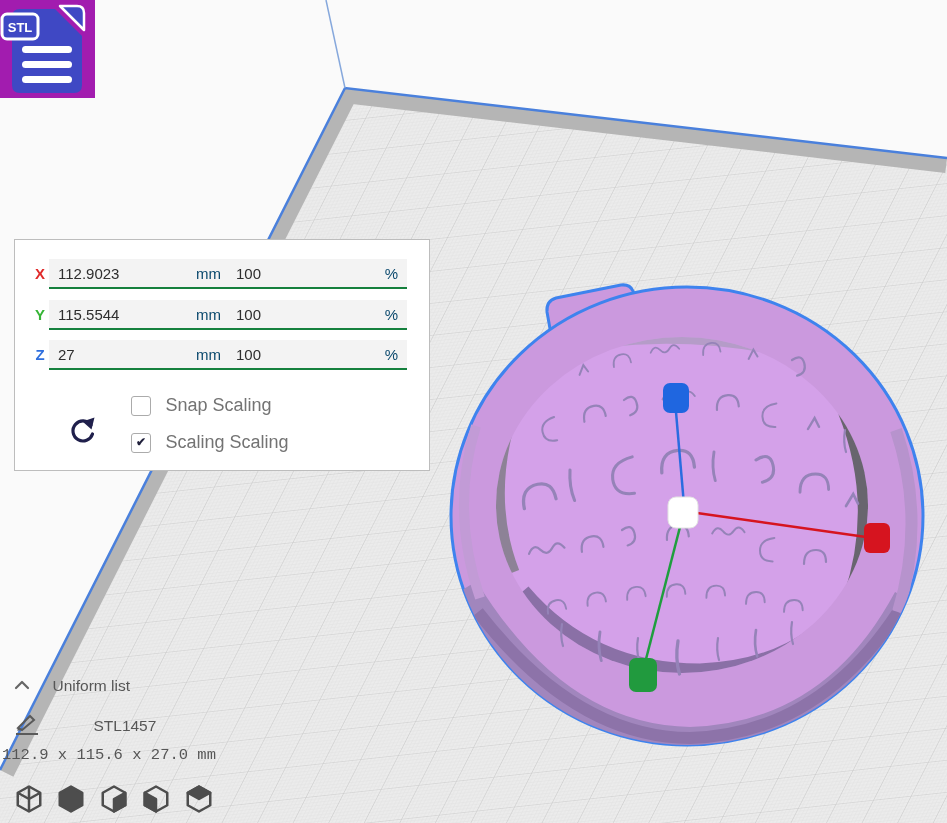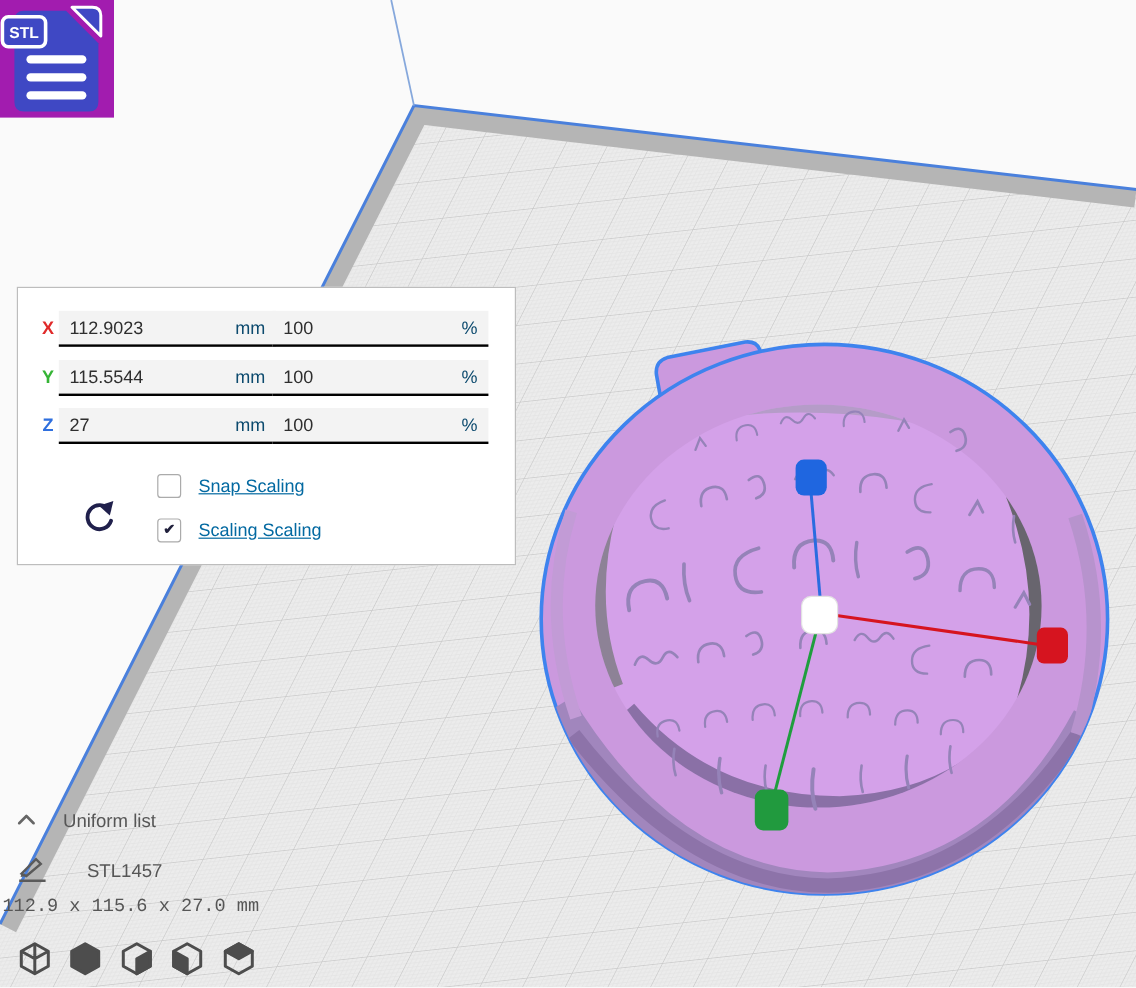--- a/index.html
+++ b/index.html
@@ -23,21 +23,21 @@
   .sp-row.r0{top:19px}.sp-row.r1{top:60px}.sp-row.r2{top:100px}
   .sp-axis{
     position:absolute;left:17px;top:6px;width:16px;text-align:center;
     font-size:15px;font-weight:bold;
   }
   .sp-axis.ax{color:var(--color-axis_x,#e23030);}
   .sp-axis.ay{color:var(--color-axis_y,#3bb33b);}
   .sp-axis.az{color:var(--color-axis_z,#2f6fde);}
   .sp-field{
     position:absolute;top:0;height:30px;background:#f3f3f3;
-    border-bottom:2px solid #000000;box-sizing:border-box;
+    border-bottom:2px solid #15803d;box-sizing:border-box;
   }
   .sp-field.f1{left:34px;width:181px;}
   .sp-field.f2{left:212px;width:180px;}
   .sp-field input{
     position:absolute;left:0;top:0;width:100%;height:28px;border:none;background:transparent;
     font-family:"Liberation Sans",sans-serif;font-size:15px;color:#2e2e2e;
     padding:0 36px 0 9px;box-sizing:border-box;outline:none;
   }
   .sp-unit{
     position:absolute;right:9px;top:6px;font-size:15px;color:#0c4a6e;
@@ -45,31 +45,31 @@
   .sp-reset{position:absolute;left:53px;top:175px;width:30px;height:32px;cursor:pointer;}
   .sp-checkrow{position:absolute;left:116px;height:20px;}
   .sp-checkrow.c0{top:155px}.sp-checkrow.c1{top:192px}
   .sp-checkbox{
     display:inline-block;width:18px;height:18px;border:1px solid #ababab;border-radius:3px;
     background:#fff;vertical-align:middle;text-align:center;line-height:17px;
     font-size:12px;color:#20203c;font-weight:bold;cursor:pointer;
   }
   .sp-checklabel{
     display:inline-block;margin-left:10px;vertical-align:middle;
-    font-size:15px;color:#0369a1;text-decoration:underline;
+    font-size:18px;color:#737373;
   }
 
   
   .objlist{position:absolute;left:0;top:672px;width:300px;color:#565656;}
   .ol-header{position:absolute;left:14px;top:4px;cursor:pointer;}
   .ol-chevron{display:inline-block;vertical-align:middle;}
   .ol-title{display:inline-block;margin-left:18px;font-size:15.5px;vertical-align:middle;}
   .ol-item{position:absolute;left:14px;top:40px;}
   .ol-pencil{display:inline-block;vertical-align:middle;}
-  .ol-name{display:inline-block;margin-left:28px;font-size:15.5px;vertical-align:middle;}
+  .ol-name{display:inline-block;margin-left:49px;font-size:15.5px;vertical-align:middle;}
   .ol-dims{position:absolute;left:2px;top:74px;font-size:15.5px;font-family:Liberation Mono, monospace;}
 
   
   .viewbar{position:absolute;left:14px;top:784px;height:32px;}
   .vb-btn{display:inline-block;width:30px;height:30px;margin-right:8px;cursor:pointer;}
 </style>
 </head>
 <body>
 
 <svg class="scene" width="947" height="823" viewBox="0 0 947 823">

